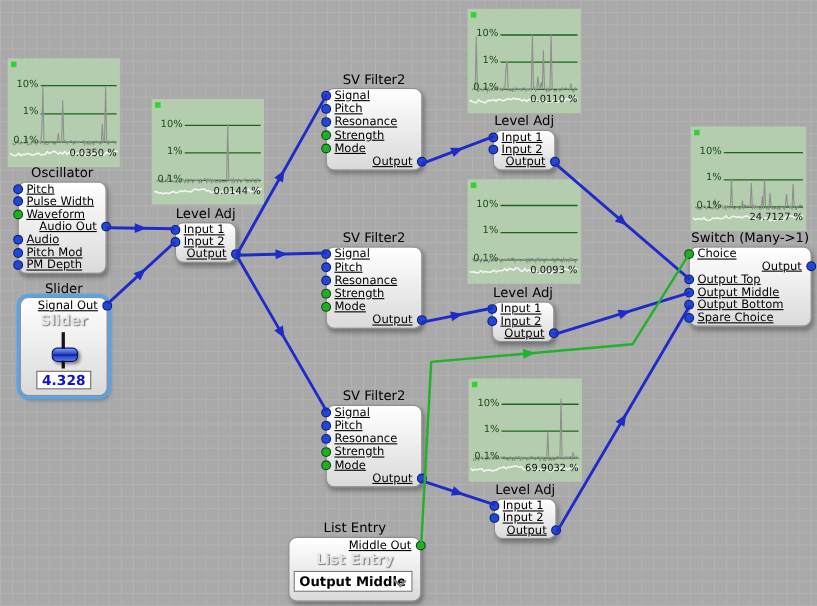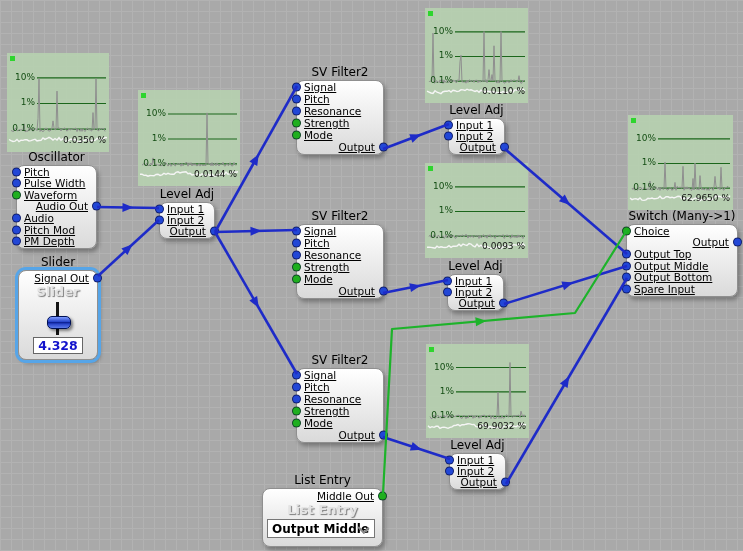--- a/index.html
+++ b/index.html
@@ -129,21 +129,21 @@
           <line x1="30" y1="23.8" x2="102" y2="23.8" stroke="#1a661a" stroke-width="1.2"></line>
           <line x1="30" y1="48.5" x2="102" y2="48.5" stroke="#1a661a" stroke-width="1.2"></line>
           <line x1="30" y1="73.2" x2="102" y2="73.2" stroke="#1a661a" stroke-width="1.2"></line>
           <path d="M4,73.0L5,74.5L6,72.5L7,75.3L8,73.8L9,75.2L10,74.8L11,72.5L12,72.7L13,72.4L14,74.9L15,74.4L16,72.5L17,73.6L18,75.0L19,73.5L20,74.9L21,73.3L22,66.1L23,75.0L24,74.7L25,75.0L26,72.4L27,72.4L28,71.7L29,74.0L30,74.7L31,72.3L32,75.4L33,72.3L34,73.4L35,74.5L36,73.7L37,47.2L38,73.5L39,75.0L40,75.0L41,73.8L42,72.6L43,73.1L44,75.4L45,73.8L46,74.0L47,67.4L48,75.3L49,71.5L50,72.1L51,73.0L52,71.8L53,72.9L54,73.0L55,51.3L56,75.3L57,71.9L58,74.2L59,71.8L60,74.1L61,72.7L62,74.4L63,75.4L64,75.1L65,63.5L66,75.0L67,48.1L68,72.7L69,74.8L70,73.7L71,75.1L72,60.6L73,72.2L74,74.8L75,73.4L76,75.0L77,74.4L78,73.1L79,75.3L80,73.9L81,75.4L82,72.2L83,73.5L84,73.6L85,75.4L86,72.0L87,61.4L88,71.5L89,71.9L90,74.0L91,72.8L92,74.7L93,52.3L94,72.8L95,74.6L96,75.2L97,72.3L98,72.9L99,71.7L100,71.5L101,72.7" fill="none" stroke="#8f8f8f" stroke-width="1"></path>
           <path d="M2,83.0L4,84.6L6,83.9L8,83.7L10,84.6L12,82.9L14,85.1L16,85.4L18,84.9L20,83.2L22,83.6L24,83.0L26,83.8L28,83.6L30,83.2L32,81.2L34,83.4L36,83.2L38,81.6L40,81.8L42,82.7L44,82.2L46,82.9L48,82.2L50,81.3L52,81.5L54,83.8L56,83.0L58,83.8L60,83.3L62,82.8L64,85.0L66,83.7L68,83.0L70,83.3L72,85.7L74,84.3L76,85.3L78,84.6L80,83.6L82,84.7L84,84.7L86,82.6L88,81.3L90,81.3L92,81.5L94,82.6L96,81.9L98,82.3L100,83.4L102,80.7" fill="none" stroke="#f5f5f5" stroke-width="1.4"></path>
         </svg>
         <span class="sq" style="background: rgb(46, 213, 46);"></span>
         <span class="tick" style="top: 18px; color: rgb(19, 77, 19);">10%</span>
         <span class="tick" style="top: 42px; color: rgb(19, 77, 19);">1%</span>
         <span class="tick" style="top: 67px; color: rgb(19, 77, 19);">0.1%</span>
-        <span class="sval" style="top: 78px;">62.9650 %</span>
+        <span class="sval" style="top: 78px;">24.7127 %</span>
       </div>
     </div>
   <div id="nodes">
       <div class="node" style="left: 16px; top: 165px; width: 81px; height: 84px;">
         <div class="ntitle">Oscillator</div>
         <div class="row" style="height: 11.5714px;">
           <span class="pin pleft" style="background: rgb(34, 71, 214);"></span>
           <span class="lbl">Pitch</span>
         </div>
         <div class="row" style="height: 11.5714px;">
@@ -342,21 +342,21 @@
         <div class="row" style="height: 11.6667px;">
           <span class="pin pleft" style="background: rgb(34, 71, 214);"></span>
           <span class="lbl">Output Middle</span>
         </div>
         <div class="row" style="height: 11.6667px;">
           <span class="pin pleft" style="background: rgb(34, 71, 214);"></span>
           <span class="lbl">Output Bottom</span>
         </div>
         <div class="row" style="height: 11.6667px;">
           <span class="pin pleft" style="background: rgb(34, 71, 214);"></span>
-          <span class="lbl">Spare Input</span>
+          <span class="lbl">Spare Choice</span>
         </div>
       </div>
       <div class="node" style="left: 262px; top: 488px; width: 121px; height: 59px;">
         <div class="ntitle">List Entry</div>
         <div class="row right" style="height: 13px;">
           <span class="pin pright" style="background: rgb(31, 175, 31);"></span>
           <span class="lbl">Middle Out</span>
         </div>
         <div class="wlabel">List Entry</div>
         <div class="dropdown">

